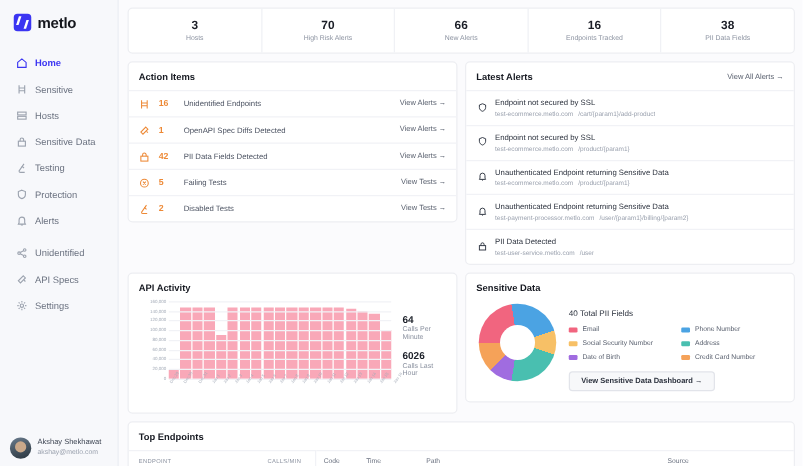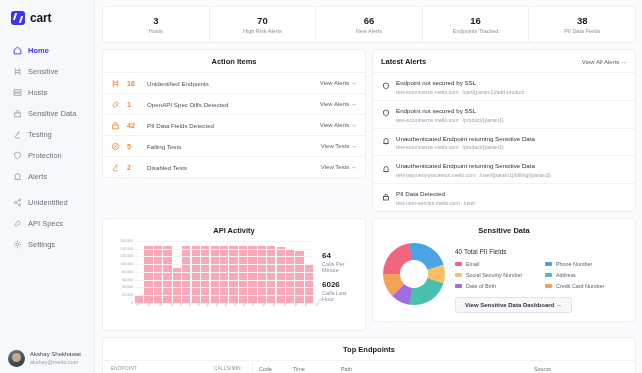--- a/index.html
+++ b/index.html
@@ -73,21 +73,21 @@
   .stats { display: flex; height: 37px; margin-bottom: 6px; }
   .stat { flex: 1; display: flex; flex-direction: column; align-items: center; justify-content: center; border-right: 1px solid #f0f1f5; }
   .stat:last-child { border-right: none; }
   .stat-val { font-size: 9.5px; font-weight: bold; color: #1a1d26; line-height: 1.25; }
   .stat-lbl { font-size: 5.5px; color: #8b92a0; margin-top: 2px; }
 
   
   .row { display: flex; gap: 6px; margin-bottom: 6px; }
   .col { flex: 1; min-width: 0; }
 
-  .card-title { font-size: 7.5px; font-weight: bold; color: #171a22; padding: 7px 8px 6px 8px; text-align: center; }
+  .card-title { font-size: 7.5px; font-weight: bold; color: #171a22; padding: 7px 8px 6px 8px; }
   .card-head { display: flex; align-items: center; justify-content: space-between; padding: 7px 8px 6px 8px; }
   .card-head .card-title { padding: 0; }
   .link {
     font-size: 6px; color: #5b6270; cursor: pointer; white-space: nowrap;
   }
 
   
   .ai-list { }
   .ai-row {
     display: flex; align-items: center; gap: 7px;
@@ -173,21 +173,21 @@
   .c-src  { width: 95px; flex: 0 0 95px; text-align: left; }
 </style>
 </head>
 <body>
 
 <div class="app">
 
   <aside class="sidebar">
     <div class="brand">
       <span class="brand-mark"></span>
-      <span class="brand-name">cart</span>
+      <span class="brand-name">metlo</span>
     </div>
 
     <nav class="nav">
       <div class="nav-item active">
         <span class="ico">
             <svg viewBox="0 0 16 16">
               <path d="M2 7l6-5 6 5v7H2z"></path>
             </svg>
           </span>
         <span>Home</span>

